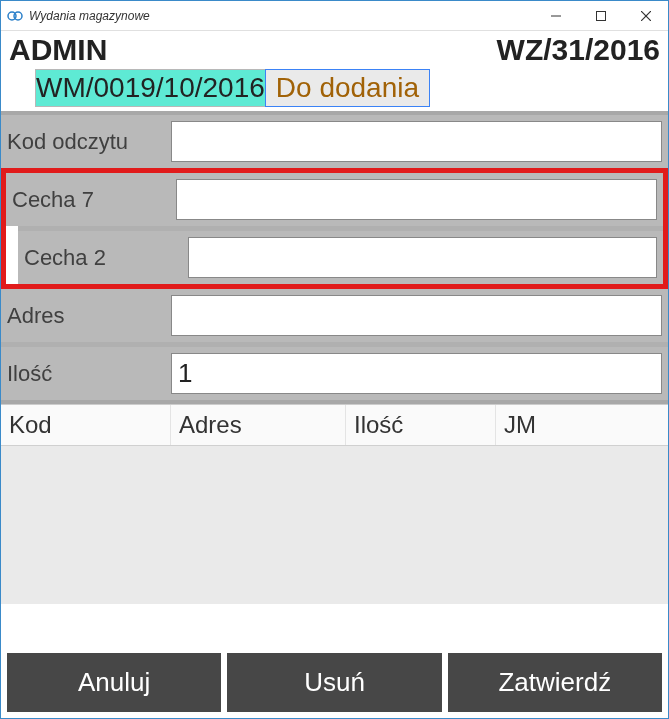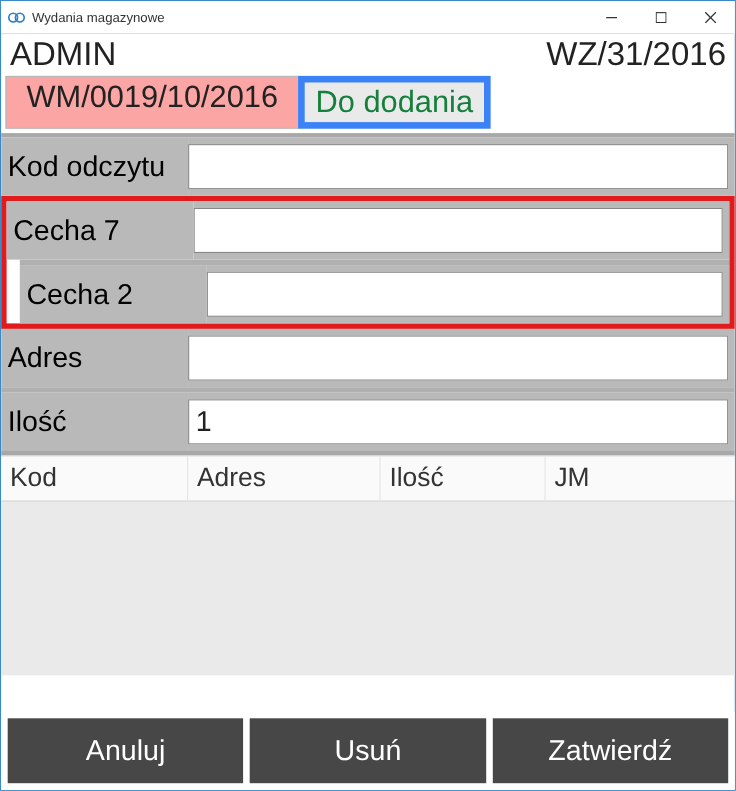--- a/index.html
+++ b/index.html
@@ -20,74 +20,76 @@
     padding-left: 6px;
     font-size: 12px;
     color: #333;
   }
   .titlebar .app-icon {
     width: 16px; height: 16px;
     margin-right: 6px;
     display: inline-block;
   }
   .titlebar .app-icon svg { display:block; }
-  .title-text { flex: 1; }
+  .title-text { flex: 1; font-style: italic; }
   .win-controls { display: flex; height: 100%; }
   .win-btn {
     width: 45px;
     display: flex;
     align-items: center;
     justify-content: center;
     font-size: 13px;
     color: #333;
     cursor: pointer;
   }
 
   .header-row {
     display: flex;
     justify-content: space-between;
     align-items: baseline;
     padding: 2px 8px 0 8px;
     font-size: 30px;
     color: #222;
+    font-weight: bold;
   }
 
   .doc-row {
     display: flex;
     align-items: stretch;
     padding: 2px 4px 4px 4px;
     font-size: 28px;
   }
   .doc-no {
     border: 1px solid #b8b8b8;
-    background: #fca5a5;
-    padding: 2px 18px;
+    background: #5eead4;
+    padding: 2px 0;
     color: #222;
+    margin-left: 30px;
   }
   .tab-btn {
-    border: 6px solid #3b82f6;
+    border: 1px solid #3b82f6;
     background: #eaeaea;
     padding: 2px 10px;
-    color: #15803d;
+    color: #a16207;
     margin-left: -1px;
   }
 
   .form-area {
     border-top: 4px solid #a8a8a8;
     border-bottom: 4px solid #a8a8a8;
   }
   .form-row {
     display: flex;
     align-items: stretch;
   }
   .form-label {
     width: 170px;
     background: #b9b9b9;
-    color: #000000;
-    font-size: 26px;
+    color: #404040;
+    font-size: 22px;
     padding: 10px 6px;
     display: flex;
     align-items: center;
   }
   .form-input-wrap {
     flex: 1;
     background: #b9b9b9;
     padding: 6px 6px 6px 0;
     display:flex;
   }

